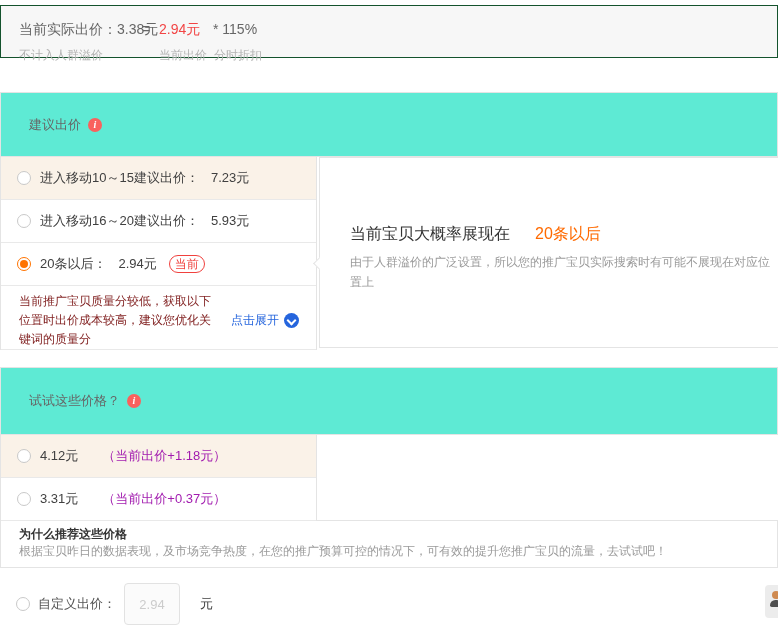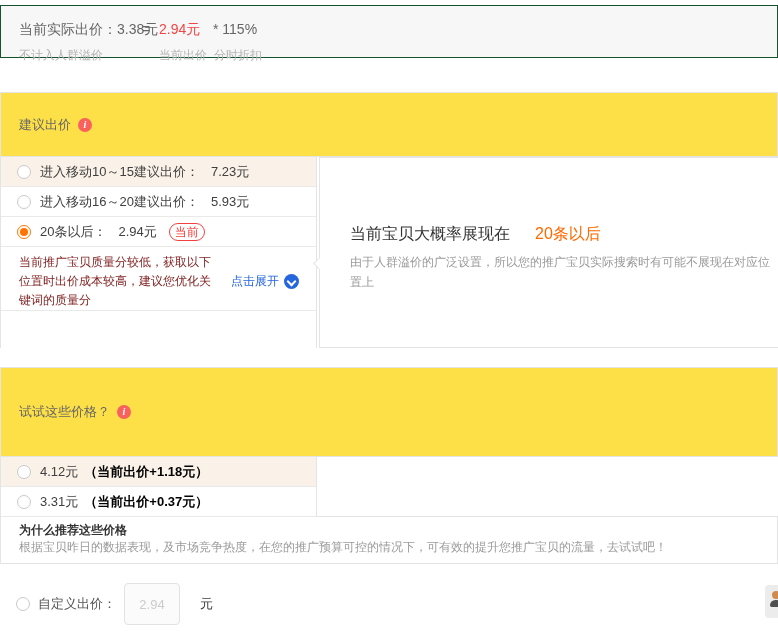--- a/index.html
+++ b/index.html
@@ -20,37 +20,37 @@
   .tb-eq     { left:141px; top:15px; font-size:14px; color:#666; }
   .tb-price  { left:158px; top:15px; font-size:14px; color:#f24545; }
   .tb-mult   { left:212px; top:15px; font-size:14px; color:#666; }
   .tb-note   { font-size:12px; color:#b3b3b3; top:41px; }
   .tb-n1 { left:18px; }
   .tb-n2 { left:158px;text-align:right; }
   .tb-n3 { left:213px; }
 
   
   .sec-header {
-    height:65px; border:1px solid #e4e4e4; background:#fde047;
-    display:flex; align-items:center; gap:7px; padding-left:18px;
+    height:65px; border:1px solid #e4e4e4; background:#5eead4;
+    display:flex; align-items:center; gap:7px; padding-left:28px;
     font-size:13px; color:#666;
   }
   .info-icon {
     width:14px; height:14px; border-radius:50%; background:#f9615d;
     color:#fff; font-size:10px; font-weight:bold; font-style:italic;
     display:flex; align-items:center; justify-content:center; line-height:1;
     font-family:"Liberation Serif","DejaVu Serif",serif;
   }
   .sec-body { display:flex; align-items:stretch; }
   .left-col {
     width:317px; flex:none; background:#fff;
     border-left:1px solid #e4e4e4; border-right:1px solid #e4e4e4;
   }
   .opt-row {
-    height:30px; display:flex; align-items:center; padding-left:16px;
+    height:43px; display:flex; align-items:center; padding-left:16px;
     border-bottom:1px solid #e9e9e9; font-size:13px; color:#404040;
     background:#fff; cursor:pointer;
   }
   .opt-row.hl { background:#faf2e8; }
   .radio {
     width:14px; height:14px; flex:none; border-radius:50%;
     border:1px solid #c9c9c9; background:#fff; margin-right:9px; position:relative;
   }
   .radio.on { border:1px solid #ff7300; }
   .radio.on::after {
@@ -92,26 +92,26 @@
     position:absolute; left:-5px; top:101px; width:9px; height:9px; background:#fff;
     border-left:1px solid #e4e4e4; border-bottom:1px solid #e4e4e4; transform:rotate(45deg);
   }
   .panel-title { font-size:16px; color:#333; }
   .panel-title .hl-orange { color:#ff6a00; margin-left:25px; }
   .panel-desc {
     margin-top:7px; width:430px; font-size:12px; color:#9a9a9a; line-height:20px;
   }
   
   .sec3 { position:absolute; top:367px; left:0; width:778px; }
-  .sec3 .sec-header { height:90px; }
+  .sec3 .sec-header { height:68px; }
   .right-panel3 {
     flex:1; background:#fff; border-left:1px solid #e4e4e4;
     border-bottom:1px solid #e4e4e4; margin-left:-1px;
   }
-  .opt-hint { margin-left:6px; color:#000000;font-weight:bold; }
+  .opt-hint { margin-left:24px; color:#a21caf; }
   .why-block {
     border:1px solid #e4e4e4; border-top:none; background:#fff;
     padding:5px 18px 7px 18px;
   }
   .why-title { font-size:12px; font-weight:bold; color:#333; line-height:17px; }
   .why-desc  { font-size:12px; color:#9a9a9a; line-height:17px; }
   
   .custom-row {
     position:absolute; top:583px; left:0; display:flex; align-items:center;
     padding-left:16px; font-size:13px; color:#555;

